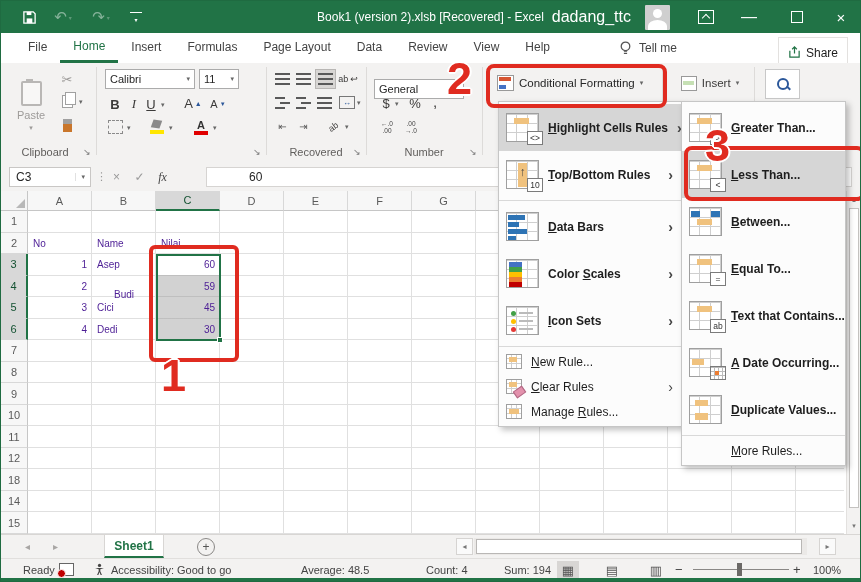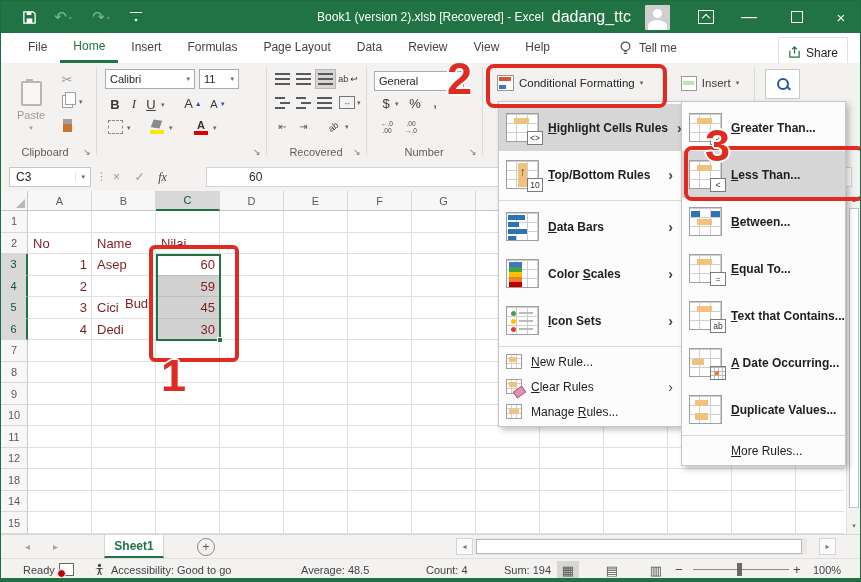--- a/index.html
+++ b/index.html
@@ -91,21 +91,21 @@
   .corner::after{content:"";position:absolute;right:2px;bottom:2px;width:0;height:0;border-left:9px solid transparent;border-bottom:9px solid #b8b8b8;}
   .colh{position:absolute;top:0;height:20px;background:#f7f7f7;border-right:1px solid #d8d8d8;border-bottom:1px solid #c6c6c6;box-sizing:border-box;
     font-size:11px;color:#5a5a5a;display:flex;align-items:center;justify-content:center;}
   .colh.sel{background:#d8d8d8;border-bottom:2px solid #217346;color:#145232;}
   .rowh{position:absolute;left:0;width:27px;background:#f7f7f7;border-right:1px solid #c6c6c6;border-bottom:1px solid #d8d8d8;box-sizing:border-box;
     font-size:11px;color:#5a5a5a;display:flex;align-items:center;justify-content:center;}
   .rowh.sel{background:#d8d8d8;border-right:2px solid #217346;color:#145232;}
   .cellsbg{position:absolute;left:27px;top:20px;right:16px;bottom:0;
     background-image:repeating-linear-gradient(to right,transparent 0 63px,#e0e0e0 63px 64px),
                      repeating-linear-gradient(to bottom,transparent 0 20.5333px,#e0e0e0 20.5333px 21.5333px);}
-  .cellv{position:absolute;font-size:13px;color:#7f1d1d;box-sizing:border-box;padding:0 5px;overflow:hidden;white-space:nowrap;}
+  .cellv{position:absolute;font-size:10px;color:#4c1d95;box-sizing:border-box;padding:0 5px;overflow:hidden;white-space:nowrap;}
   .selfill{position:absolute;background-color:#d2d2d2;
     background-image:repeating-linear-gradient(to bottom,transparent 0 20.5333px,rgba(0,0,0,.09) 20.5333px 21.5333px);}
   .selborder{position:absolute;border:2px solid #217346;box-sizing:border-box;pointer-events:none;}
   .fillhandle{position:absolute;width:6px;height:6px;background:#217346;border:1px solid #fff;box-sizing:border-box;}
   .vsb{position:absolute;left:845px;top:0;width:14px;height:343px;background:#f3f2f1;border-left:1px solid #e3e1df;box-sizing:border-box;}
   .sbbtn{position:absolute;left:1px;width:12px;height:15px;display:flex;align-items:center;justify-content:center;font-size:7px;color:#777;}
   .vthumb{position:absolute;left:2px;top:17px;width:10px;height:300px;background:#fff;border:1px solid #c4c2c0;box-sizing:border-box;}
 
   
   .sheetbar{position:absolute;left:0;top:533px;width:100%;height:24px;background:#f3f2f1;border-top:1px solid #d8d6d4;box-sizing:border-box;font-size:12px;}
@@ -331,21 +331,21 @@
     <span class="chev8 abs" style="left:356px;top:36px;">▾</span>
     <div class="rbtn" style="left:272px;top:55px;width:19px;height:17px;font-size:10px;color:#595959;">⇤</div>
     <div class="rbtn" style="left:293px;top:55px;width:19px;height:17px;font-size:10px;color:#595959;">⇥</div>
     <div class="rbtn" style="left:322px;top:55px;width:20px;height:17px;font-size:9px;transform:rotate(-35deg);">
         <span>ab</span>
       </div>
     <span class="chev8 abs" style="left:344px;top:60px;">▾</span>
     <div class="gname" style="left:265px;width:100px;">Recovered</div>
     <div class="launcher" style="left:352px;">↘</div>
 
-    <div class="combo" style="left:373px;top:8px;width:90px;">
+    <div class="combo" style="left:373px;top:16px;width:90px;">
         <span class="cv">General</span>
         <span class="ca">▾</span>
       </div>
     <div class="rbtn" style="left:378px;top:31px;width:14px;height:18px;font-size:13px;">$</div>
     <span class="chev8 abs" style="left:394px;top:37px;">▾</span>
     <div class="rbtn" style="left:406px;top:31px;width:16px;height:18px;font-size:13px;">%</div>
     <div class="rbtn" style="left:428px;top:29px;width:12px;height:18px;font-size:15px;">,</div>
     <div class="rbtn" style="left:376px;top:55px;width:20px;height:17px;">
         <span class="dec2">
           <span>←.0</span>
@@ -428,21 +428,21 @@
       <div id="cells">
         <div class="selfill" style="left: 155px; top: 63.0666px; width: 64px; height: 86.1332px;"></div>
         <div style="position: absolute; background: rgb(255, 255, 255); left: 155px; top: 63.0666px; width: 63px; height: 20.5333px;"></div>
         <div class="cellv" style="left: 27px; top: 41.5333px; width: 64px; height: 21.5333px; line-height: 21.5333px; text-align: left;">No</div>
         <div class="cellv" style="left: 91px; top: 41.5333px; width: 64px; height: 21.5333px; line-height: 21.5333px; text-align: left;">Name</div>
         <div class="cellv" style="left: 155px; top: 41.5333px; width: 64px; height: 21.5333px; line-height: 21.5333px; text-align: left;">Nilai</div>
         <div class="cellv" style="left: 27px; top: 63.0666px; width: 64px; height: 21.5333px; line-height: 21.5333px; text-align: right;">1</div>
         <div class="cellv" style="left: 91px; top: 63.0666px; width: 64px; height: 21.5333px; line-height: 21.5333px; text-align: left;">Asep</div>
         <div class="cellv" style="left: 155px; top: 63.0666px; width: 64px; height: 21.5333px; line-height: 21.5333px; text-align: right;">60</div>
         <div class="cellv" style="left: 27px; top: 84.5999px; width: 64px; height: 21.5333px; line-height: 21.5333px; text-align: right;">2</div>
-        <div class="cellv" style="left: 91px; top: 102px; width: 64px; height: 21.5333px; line-height: 21.5333px; text-align: right;">Budi</div>
+        <div class="cellv" style="left: 91px; top: 93px; width: 64px; height: 21.5333px; line-height: 21.5333px; text-align: center;">Budi</div>
         <div class="cellv" style="left: 155px; top: 84.5999px; width: 64px; height: 21.5333px; line-height: 21.5333px; text-align: right;">59</div>
         <div class="cellv" style="left: 27px; top: 106.133px; width: 64px; height: 21.5333px; line-height: 21.5333px; text-align: right;">3</div>
         <div class="cellv" style="left: 91px; top: 106.133px; width: 64px; height: 21.5333px; line-height: 21.5333px; text-align: left;">Cici</div>
         <div class="cellv" style="left: 155px; top: 106.133px; width: 64px; height: 21.5333px; line-height: 21.5333px; text-align: right;">45</div>
         <div class="cellv" style="left: 27px; top: 127.666px; width: 64px; height: 21.5333px; line-height: 21.5333px; text-align: right;">4</div>
         <div class="cellv" style="left: 91px; top: 127.666px; width: 64px; height: 21.5333px; line-height: 21.5333px; text-align: left;">Dedi</div>
         <div class="cellv" style="left: 155px; top: 127.666px; width: 64px; height: 21.5333px; line-height: 21.5333px; text-align: right;">30</div>
         <div class="selborder" style="left: 155px; top: 63.0666px; width: 65px; height: 87.1332px;"></div>
         <div class="fillhandle" style="left: 216px; top: 146.2px;"></div>
       </div>

